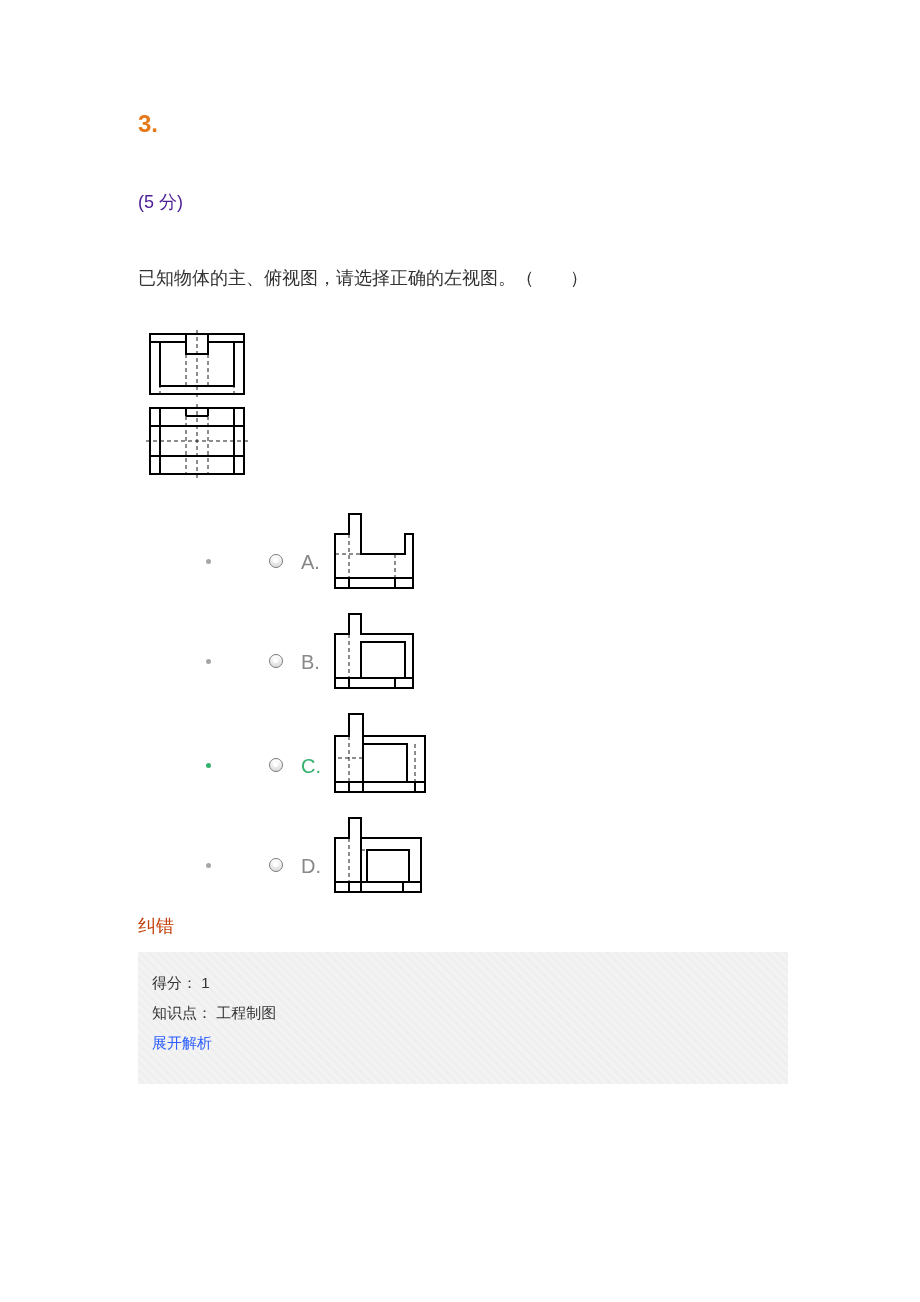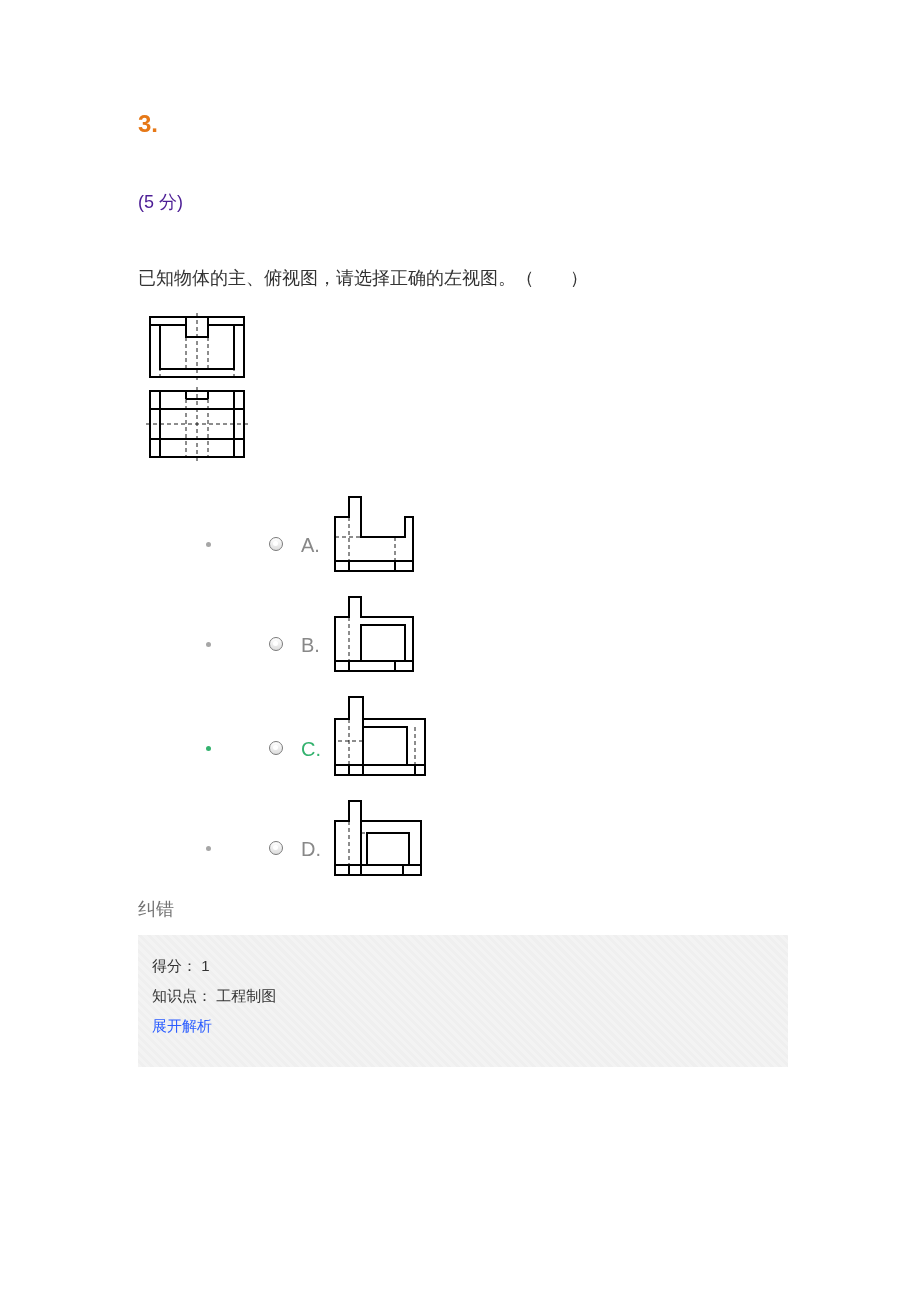--- a/index.html
+++ b/index.html
@@ -23,21 +23,21 @@
     margin-bottom: 52px;
   }
   .points {
     font-size: 18px;
     color: #4c1d95;
     margin-bottom: 52px;
   }
   .stem {
     font-size: 18px;
     color: #333;
-    margin-bottom: 23px;
+    margin-bottom: 40px;
   }
   .stem-figure {
     margin: 0 0 30px 8px;
   }
   .options {
     margin: 8px 0 10px 0;
     padding: 0;
     list-style: none;
   }
   .options li {
@@ -80,21 +80,21 @@
   }
   .opt-label.correct {
     color: #33b26e;
   }
   .opt-figure {
     display: inline-block;
     vertical-align: bottom;
   }
   .correction-link {
     font-size: 18px;
-    color: #737373;
+    color: #c2410c;
     margin: 10px 0 4px 0;
   }
   .info-panel {
     margin-top: 14px;
     padding: 16px 14px 0 14px;
     background: repeating-linear-gradient(45deg,#f3f3f3 0 3px,#efefef 3px 6px);
     width: 650px;
     box-sizing: border-box;
     min-height: 132px;
     font-size: 15px;

